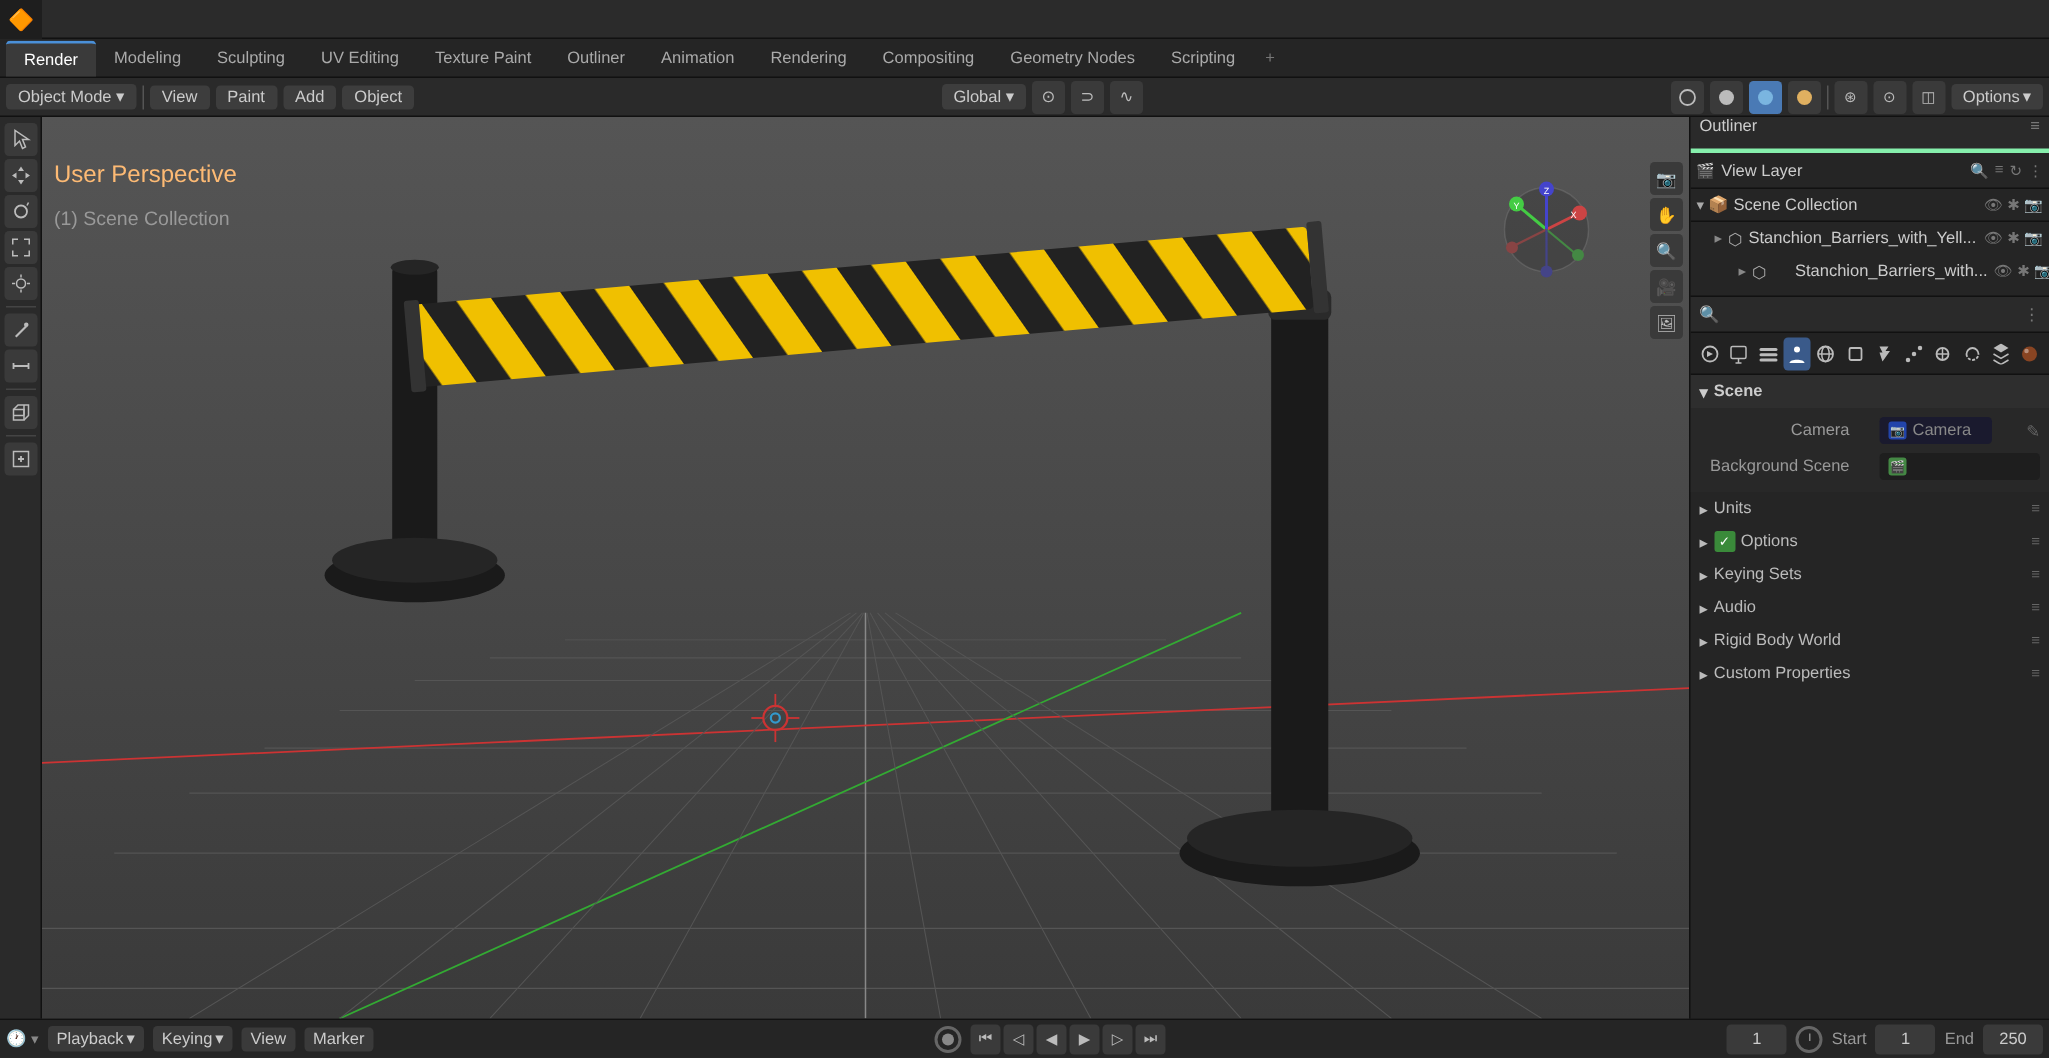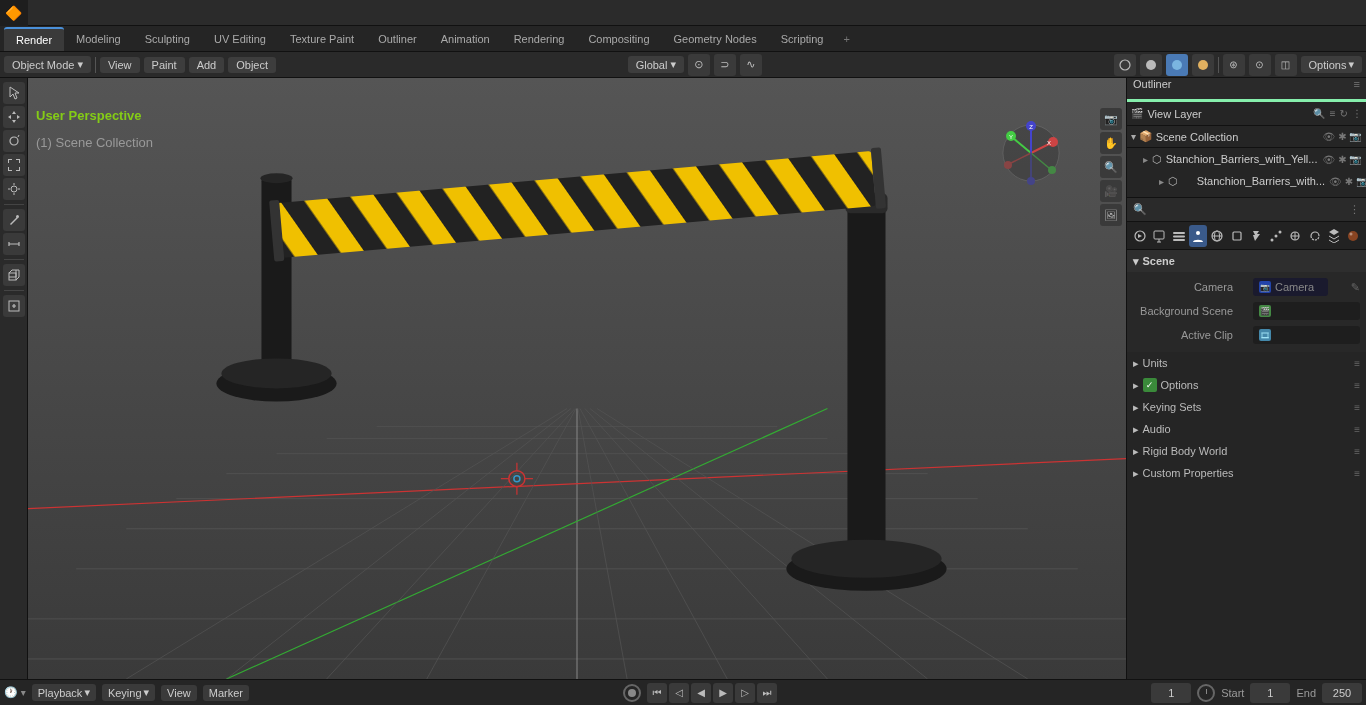--- a/index.html
+++ b/index.html
@@ -587,21 +587,21 @@
 
       <circle cx="490" cy="400" r="8" fill="none" stroke="#cc3333" stroke-width="1.5"></circle>
       <circle cx="490" cy="400" r="3" fill="none" stroke="#3399cc" stroke-width="1.5"></circle>
       <line x1="490" y1="392" x2="490" y2="384" stroke="#cc3333" stroke-width="1.2"></line>
       <line x1="490" y1="408" x2="490" y2="416" stroke="#cc3333" stroke-width="1.2"></line>
       <line x1="482" y1="400" x2="474" y2="400" stroke="#cc3333" stroke-width="1.2"></line>
       <line x1="498" y1="400" x2="506" y2="400" stroke="#cc3333" stroke-width="1.2"></line>
     </svg>
 
     <div id="viewport-info">
-      <div style="font-size:13px; color:#84cc16; font-weight:bold;">User Perspective</div>
+      <div style="font-size:16px; color:#fdba74; font-weight:normal;">User Perspective</div>
       <div style="font-size:13px; color:#999; margin-top:12px;">(1) Scene Collection</div>
     </div>
 
     <div id="gizmo">
       <svg viewBox="0 0 70 70" width="70" height="70">
         <circle cx="35" cy="35" r="28" fill="rgba(0,0,0,0.15)" stroke="rgba(255,255,255,0.1)" stroke-width="1"></circle>
 
         <line x1="35" y1="35" x2="55" y2="25" stroke="#cc4444" stroke-width="2"></line>
         <circle cx="57" cy="24" r="5" fill="#cc4444"></circle>
         <text x="53" y="27" fill="white" font-size="6" text-anchor="middle">X</text>
@@ -787,26 +787,20 @@
           <span style="color:#666; font-size:11px; cursor:pointer; margin-left:3px;">✎</span>
         </div>
 
         <div class="prop-row">
           <span class="prop-label">Background Scene</span>
           <div class="prop-value" style="background:#1e1e1e; min-width:80px;">
             <span style="width:12px; height:12px; background:#448844; border-radius:2px; display:inline-flex; align-items:center; justify-content:center; font-size:8px; color:#afa;">🎬</span>
           </div>
         </div>
 
-        <div class="prop-row">
-          <span class="prop-label">Active Clip</span>
-          <div class="prop-value" style="background:#1e1e1e; min-width:80px;">
-            <span style="width:12px; height:12px; background:#4488aa; border-radius:2px; display:inline-flex; align-items:center; justify-content:center; font-size:8px; color:#aef;">🎞</span>
-          </div>
-        </div>
       </div>
 
       <div class="collapsible-row">
         <span>▸</span>
         <span>Units</span>
         <span style="margin-left:auto; color:#666; font-size:10px;">≡</span>
       </div>
       <div class="collapsible-row">
         <span>▸</span>
         <div class="prop-checkbox">✓</div>

